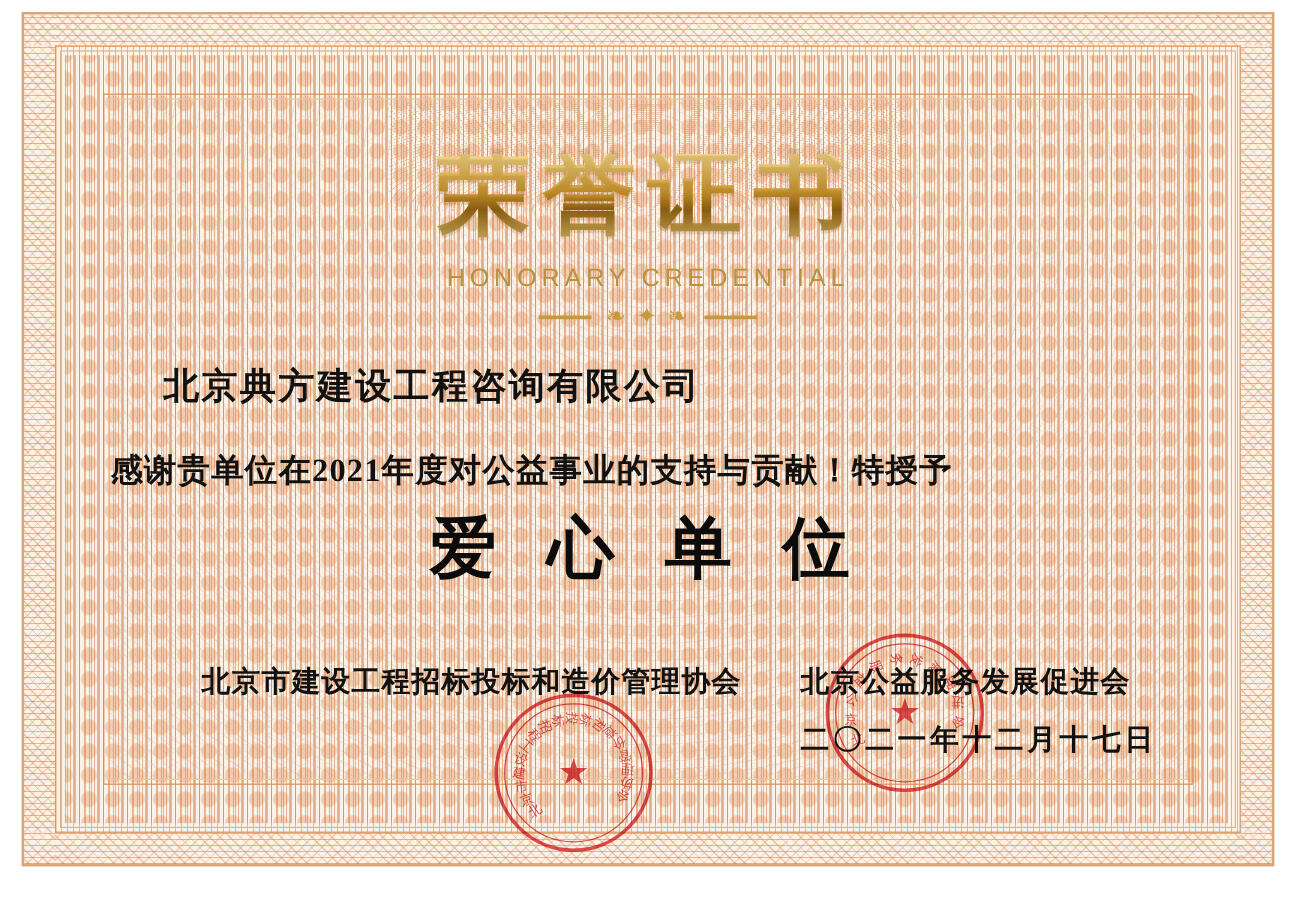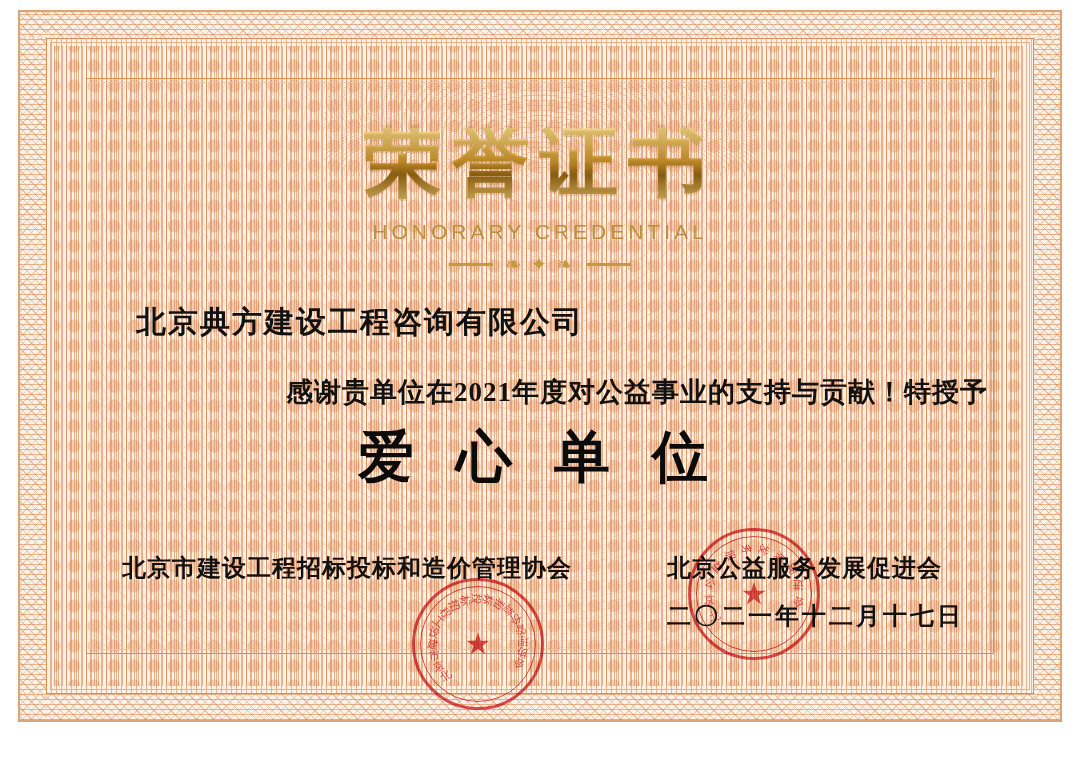--- a/index.html
+++ b/index.html
@@ -171,21 +171,21 @@
     font-size: 30px;
     font-weight: bold;
     letter-spacing: 2px;
     color: #111;
     font-family: Liberation Serif, serif;
   }
   .body-line {
     position: absolute;
     top: 290px;
     left: 0; right: 0;
-    text-align: right;
+    text-align: left;
     font-size: 27px;
     font-weight: bold;
     letter-spacing: 1px;
     color: #111;
   }
   .award {
     position: absolute;
     top: 336px;
     left: 0; right: 0;
     text-align: center;
@@ -211,20 +211,21 @@
     height: 120px;
   }
   .sig-left {
     position: absolute;
     left: 30px;
     top: 0;
     font-size: 24px;
     font-weight: bold;
     letter-spacing: 1px;
     color: #111;
+    padding-left: 46px;
   }
   .sig-right {
     position: absolute;
     right: 24px;
     top: 0;
     text-align: left;
     font-size: 24px;
     font-weight: bold;
     letter-spacing: 1px;
     color: #111;

